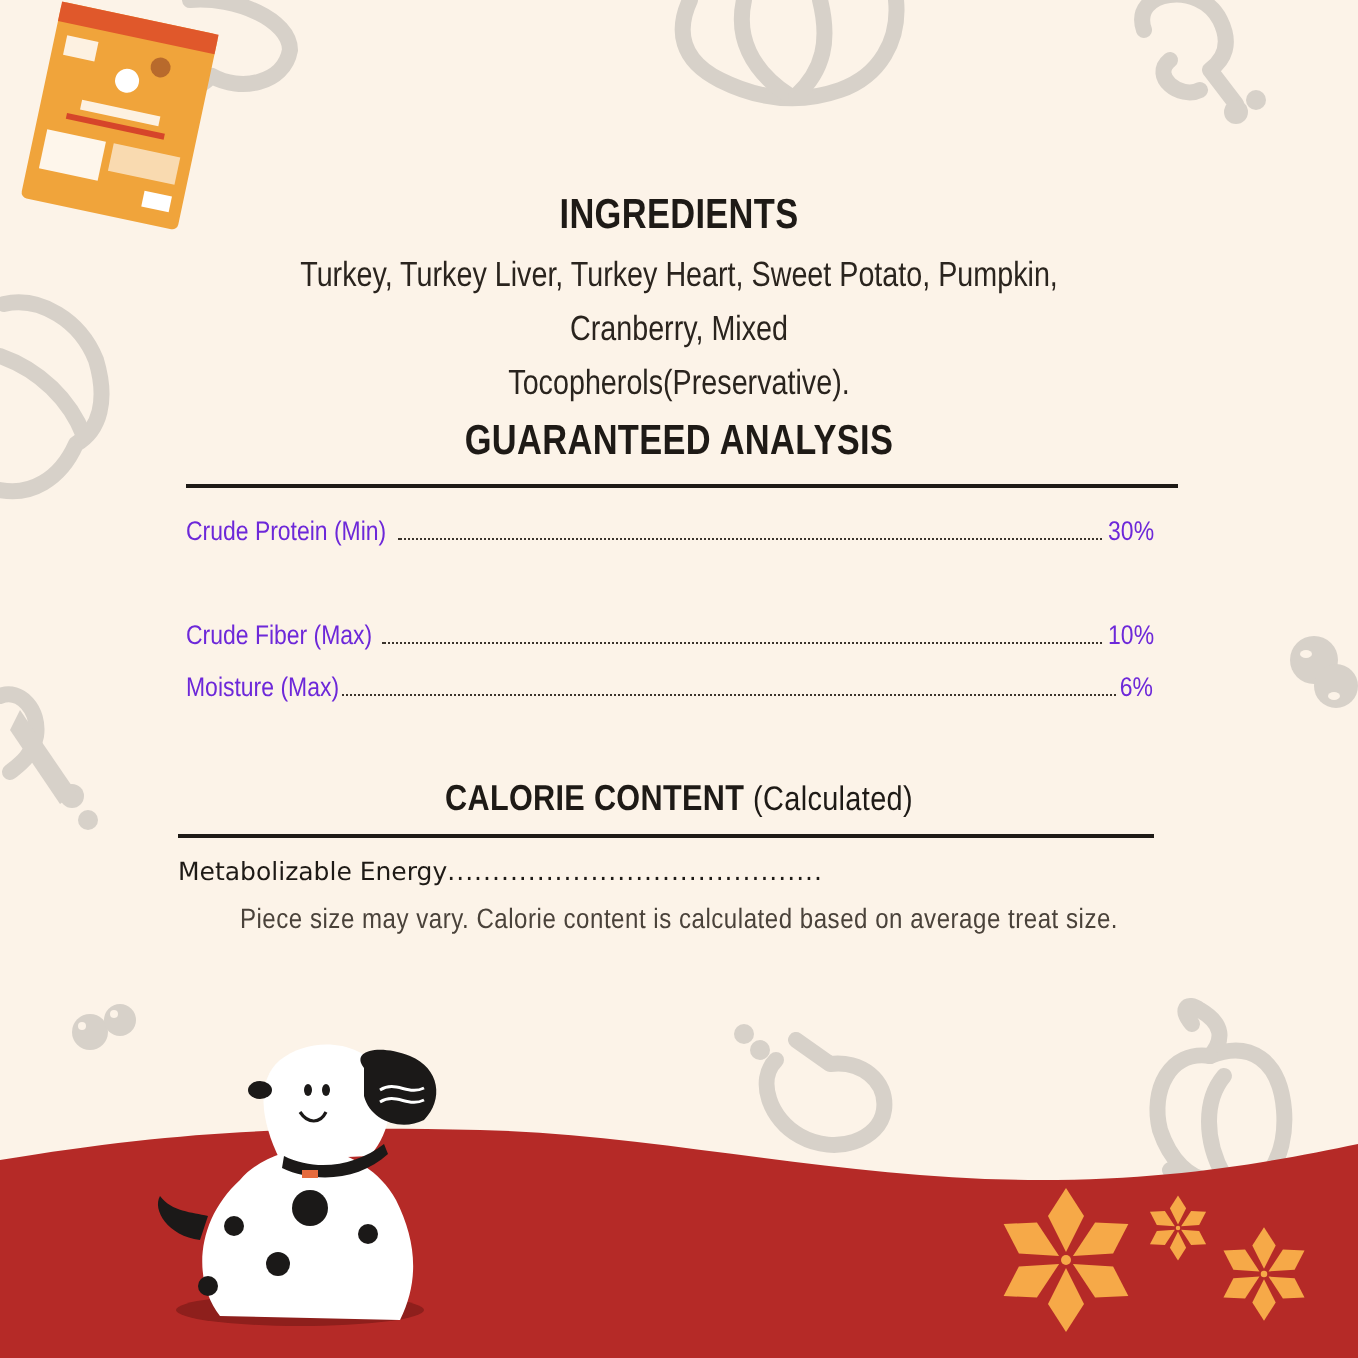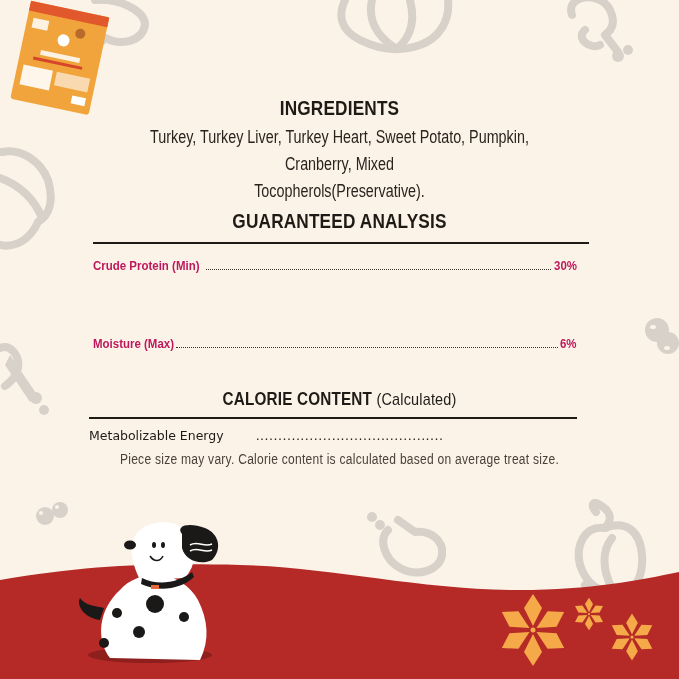--- a/index.html
+++ b/index.html
@@ -28,38 +28,38 @@
       white-space: pre-line;
     }
     .h-analysis { top: 209px; font-size: 21px; transform: scaleX(0.82); }
     .divider { position: absolute; height: 2px; background: #1e1a16; }
     .div1 { left: 93px; width: 496px; top: 242px; }
     .div2 { left: 89px; width: 488px; top: 417px; }
 
     .ga-row {
       position: absolute; left: 93px; width: 484px; height: 20px;
       display: flex; align-items: baseline;
-      font-size: 13.5px; font-weight: bold;
-      color: #be185d;
+      font-size: 13.5px; font-weight: normal;
+      color: #6d28d9;
     }
     .ga-row .label { white-space: nowrap; transform: scaleX(0.85); transform-origin: left; margin-right: -14px; }
     .ga-row .dots {
       flex: 1; border-bottom: 1.5px dotted #3a332c; margin: 0 2px 4px 2px; height: 1px;
     }
     .ga-row .value { white-space: nowrap; transform: scaleX(0.85); transform-origin: right; margin-left: -3px; }
 
     .h-calorie {
       top: 389px; font-size: 18px; transform: scaleX(0.85);
     }
     .h-calorie .sub { font-weight: normal; font-size: 17px; }
 
     .me-row {
       position: absolute; left: 89px; width: 488px; top: 428px;
       font-family: "DejaVu Sans", sans-serif; font-size: 12.5px; color: #1e1a16;
-      display: flex; align-items: baseline; white-space: nowrap; gap: 32px;
+      display: flex; align-items: baseline; white-space: nowrap;
     }
     .me-row .dots { flex: 1; overflow: hidden; letter-spacing: 0.5px; }
     .note {
       position: absolute; left: 40px; width: 599px; top: 451px; text-align: center;
       font-size: 14px; color: #4a423a;
       transform: scaleX(0.86); transform-origin: center top; letter-spacing: 0.3px;
       white-space: nowrap;
     }
   </style>
 </head>
@@ -210,20 +210,25 @@
 Tocopherols(Preservative).</div>
 
   <div class="heading h-analysis">GUARANTEED ANALYSIS</div>
   <div class="divider div1"></div>
 
   <div class="ga-row" style="top:258px">
     <span class="label">Crude Protein (Min)</span>
     <span class="dots"></span>
     <span class="value">30%</span>
   </div>
+  <div class="ga-row" style="top:310px">
+    <span class="label">Crude Fiber (Max)</span>
+    <span class="dots"></span>
+    <span class="value">10%</span>
+  </div>
   <div class="ga-row" style="top:336px">
     <span class="label">Moisture (Max)</span>
     <span class="dots"></span>
     <span class="value">6%</span>
   </div>
 
   <div class="heading h-calorie">
     <span>CALORIE CONTENT</span>
     <span class="sub">(Calculated)</span>
   </div>

